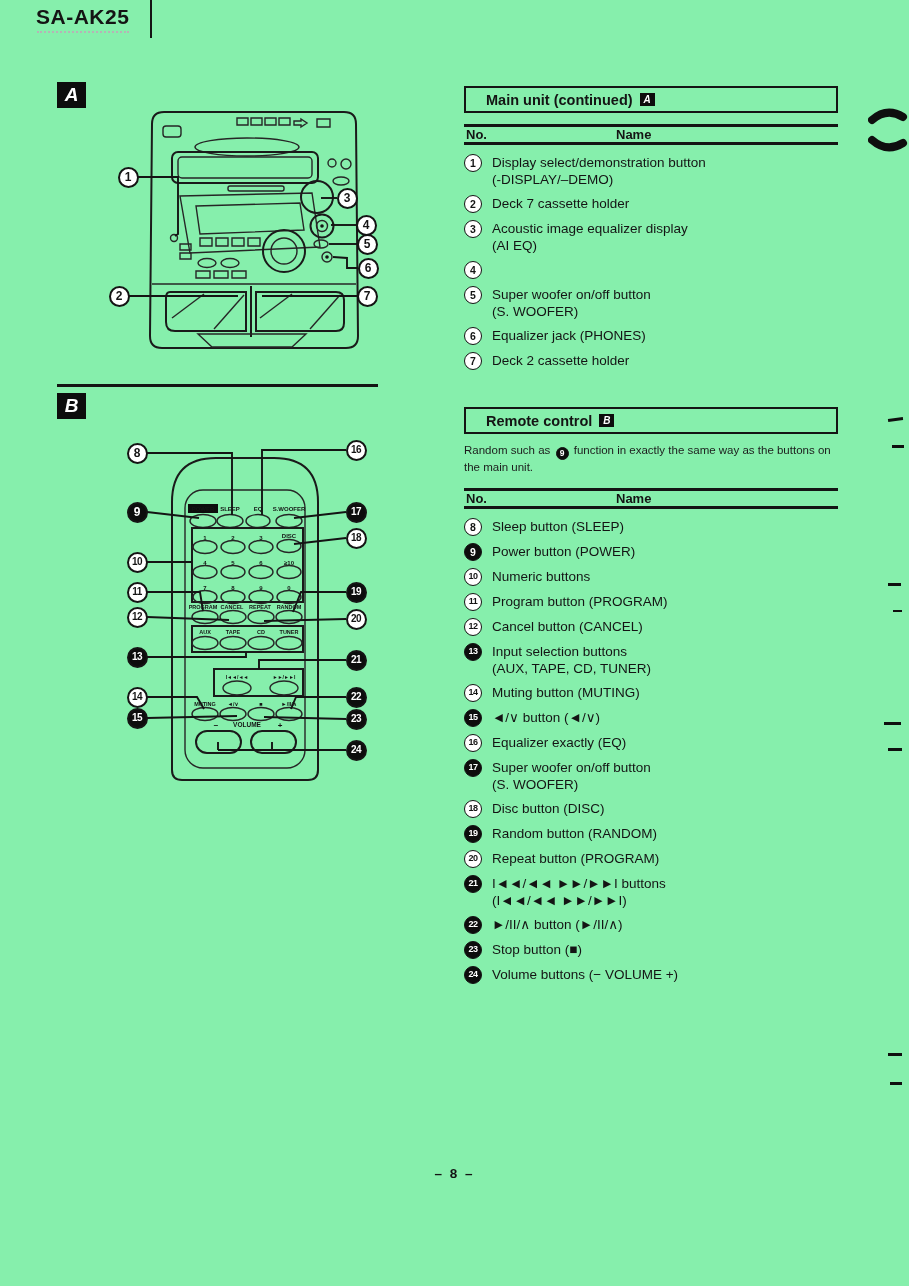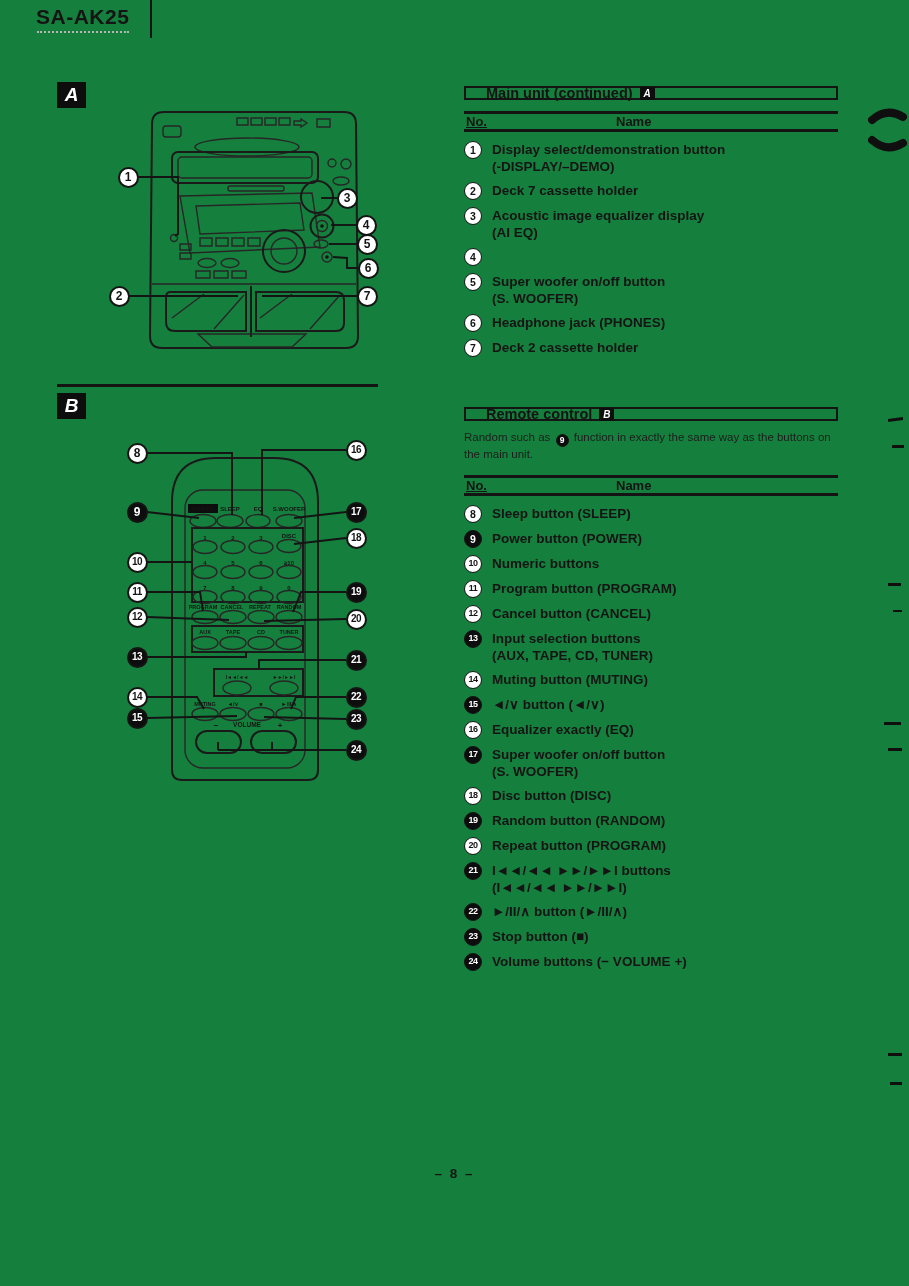--- a/index.html
+++ b/index.html
@@ -1,16 +1,16 @@
 <!DOCTYPE html>
 <html><head>
 <meta charset="utf-8">
 <style>
   html,body{margin:0;padding:0;background:#e8e8e8;}
-  .page{position:relative;width:909px;height:1286px;background:#15803d;overflow:hidden;
+  .page{position:relative;width:909px;height:1286px;background:#86efac;overflow:hidden;
         font-family:"Liberation Sans",sans-serif;color:#141414;}
 
   
   .model{position:absolute;left:36px;top:5px;font-size:21px;font-weight:bold;letter-spacing:.5px;}
   .model-rule{position:absolute;left:150px;top:0;width:2px;height:38px;background:#141414;}
   .model-dots{position:absolute;left:37px;top:31px;width:92px;border-bottom:2px dotted #b5b5b5;}
 
   
   .smark{position:absolute;width:29px;height:26px;background:#0d0d0d;color:#fff;
          display:flex;align-items:center;justify-content:center;
@@ -23,31 +23,31 @@
         font-weight:bold;line-height:1;}
   .cnum.filled{background:#0d0d0d;color:#fff;}
   .list-num{width:18px;height:18px;font-size:10.5px;flex:0 0 18px;}
   .list-num.two{font-size:9px;letter-spacing:-.5px;}
   .callout{position:absolute;width:21px;height:21px;font-size:12px;border-width:2px;z-index:5;}
   .callout.two{font-size:10px;letter-spacing:-.5px;}
   .note-num{width:13px;height:13px;font-size:8.5px;vertical-align:-2px;margin:0 2px;}
 
   
   .rcol{position:absolute;left:464px;width:374px;}
-  .boxhead{box-sizing:border-box;height:14px;border:2px solid #141414;display:flex;
+  .boxhead{box-sizing:border-box;height:27px;border:2px solid #141414;display:flex;
            align-items:center;padding-left:20px;font-size:14.5px;font-weight:bold;}
   .tag{display:inline-flex;align-items:center;justify-content:center;width:15px;height:13px;
        background:#0d0d0d;color:#fff;font-style:italic;font-weight:bold;font-size:10px;margin-left:7px;}
   .thead{box-sizing:border-box;border-top:3px solid #141414;border-bottom:3px solid #141414;
          height:21px;display:flex;align-items:center;font-size:13px;font-weight:bold;}
-  .thead .no{width:150px;padding-left:2px;text-decoration:underline;}
+  .thead .no{width:150px;padding-left:2px;}
   .note{font-size:11.5px;font-weight:normal;line-height:14px;margin:9px 0 0 0;color:#1c1c1c;}
   .items{margin-top:9px;}
   .item{display:flex;margin-bottom:7px;}
-  .item .itext{margin-left:10px;font-size:13.5px;font-weight:bold;line-height:17px;}
+  .item .itext{margin-left:10px;font-size:13.5px;font-weight:normal;line-height:17px;}
 
   
   svg{position:absolute;}
   svg *{vector-effect:non-scaling-stroke;}
   .ln{stroke:#262626;fill:none;stroke-width:1.4;}
   .ln2{stroke:#1a1a1a;fill:none;stroke-width:2;}
   .lead{stroke:#141414;fill:none;stroke-width:1.9;}
   svg text{font-family:"Liberation Sans",sans-serif;font-weight:bold;fill:#141414;}
 
   
@@ -299,21 +299,21 @@
         </div>
         <div class="item">
           <span class="cnum list-num">4</span>
         </div>
         <div class="item">
           <span class="cnum list-num">5</span>
           <div class="itext">Super woofer on/off button<br>(S. WOOFER)</div>
         </div>
         <div class="item">
           <span class="cnum list-num">6</span>
-          <div class="itext">Headphone jack (PHONES)</div>
+          <div class="itext">Equalizer jack (PHONES)</div>
         </div>
         <div class="item">
           <span class="cnum list-num">7</span>
           <div class="itext">Deck 2 cassette holder</div>
         </div>
       </div>
   </div>
 
   <div class="rcol" style="top:407px;">
     <div class="boxhead">

